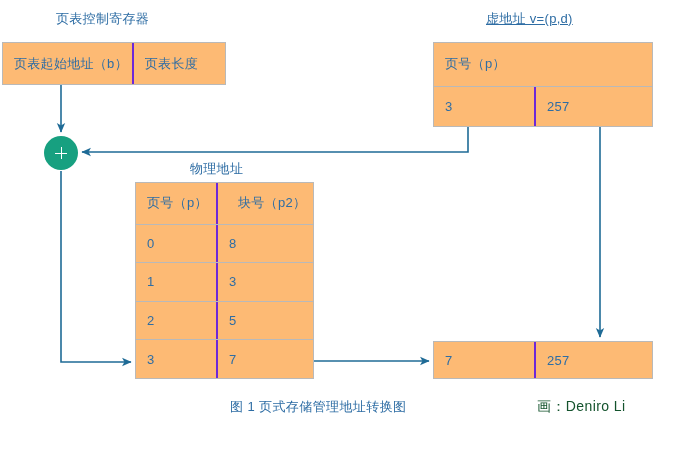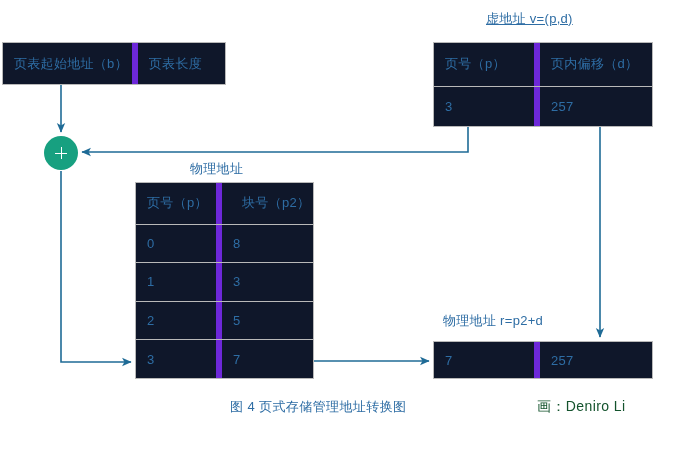--- a/index.html
+++ b/index.html
@@ -27,21 +27,21 @@
     width: 679px;
     height: 450px;
     pointer-events: none;
   }
 
   
   .box {
     position: absolute;
     box-sizing: border-box;
     border: 1px solid #b9b9b9;
-    background: #0f172a;
+    background: #fdba74;
     display: flex;
     flex-direction: column;
   }
   .row {
     display: flex;
     flex: 1 1 auto;
     box-sizing: border-box;
   }
   .row + .row {
     border-top: 1px solid #b9b9b9;
@@ -51,21 +51,21 @@
     display: flex;
     align-items: center;
     padding-left: 11px;
     color: #2e6da4;
     font-size: 13px;
     letter-spacing: .3px;
     white-space: nowrap;
     overflow: hidden;
   }
   .cell + .cell {
-    border-left: 6px solid #6d28d9;
+    border-left: 2px solid #6d28d9;
   }
 
   
   .caption {
     position: absolute;
     color: #2e6da4;
     font-size: 13px;
     white-space: nowrap;
     letter-spacing: .3px;
   }
@@ -130,34 +130,34 @@
 
     <path d="M468,127 L468,152 L82,152" stroke="#1f6b96" stroke-width="1.6" fill="none" marker-end="url(#arrow)"></path>
 
     <path d="M61,171 L61,362 L131,362" stroke="#1f6b96" stroke-width="1.6" fill="none" marker-end="url(#arrow)"></path>
 
     <path d="M314,361 L429,361" stroke="#1f6b96" stroke-width="1.6" fill="none" marker-end="url(#arrow)"></path>
 
     <path d="M600,127 L600,337" stroke="#1f6b96" stroke-width="1.6" fill="none" marker-end="url(#arrow)"></path>
   </svg>
 
+  <div class="caption" style="left:56px; top:10px;">页表控制寄存器</div>
 
   <div class="box" id="register-table" style="left:2px; top:42px; width:224px; height:43px;">
     <div class="row">
       <div class="cell" style="width:130px;">页表起始地址（b）</div>
       <div class="cell" style="width:94px;">页表长度</div>
     </div>
   </div>
 
   <div class="caption" style="left:486px; top:10px;text-decoration:underline;">虚地址 v=(p,d)</div>
 
   <div class="box" id="virtual-address-table" style="left:433px; top:42px; width:220px; height:85px;">
     <div class="row">
       <div class="cell" style="width:100px;">页号（p）</div>
-      <div class="cell" style="width:118px;">页内偏移（d）</div>
     </div>
     <div class="row">
       <div class="cell" style="width:100px;">3</div>
       <div class="cell" style="width:118px;">257</div>
     </div>
   </div>
 
   <div id="adder">
     <div class="plus-h"></div>
     <div class="plus-v"></div>
@@ -181,26 +181,25 @@
     <div class="row">
       <div class="cell" style="width:80px;">2</div>
       <div class="cell" style="width:97px;">5</div>
     </div>
     <div class="row">
       <div class="cell" style="width:80px;">3</div>
       <div class="cell" style="width:97px;">7</div>
     </div>
   </div>
 
-  <div class="caption" style="left:443px; top:312px;">物理地址 r=p2+d</div>
 
   <div class="box" id="physical-address-table" style="left:433px; top:341px; width:220px; height:38px;">
     <div class="row">
       <div class="cell" style="width:100px;">7</div>
       <div class="cell" style="width:118px;">257</div>
     </div>
   </div>
 
-  <div id="figure-caption">图 4  页式存储管理地址转换图</div>
+  <div id="figure-caption">图 1  页式存储管理地址转换图</div>
 
   <div id="author-credit">画：Deniro Li</div>
 
 </div>
 
 </body></html>

